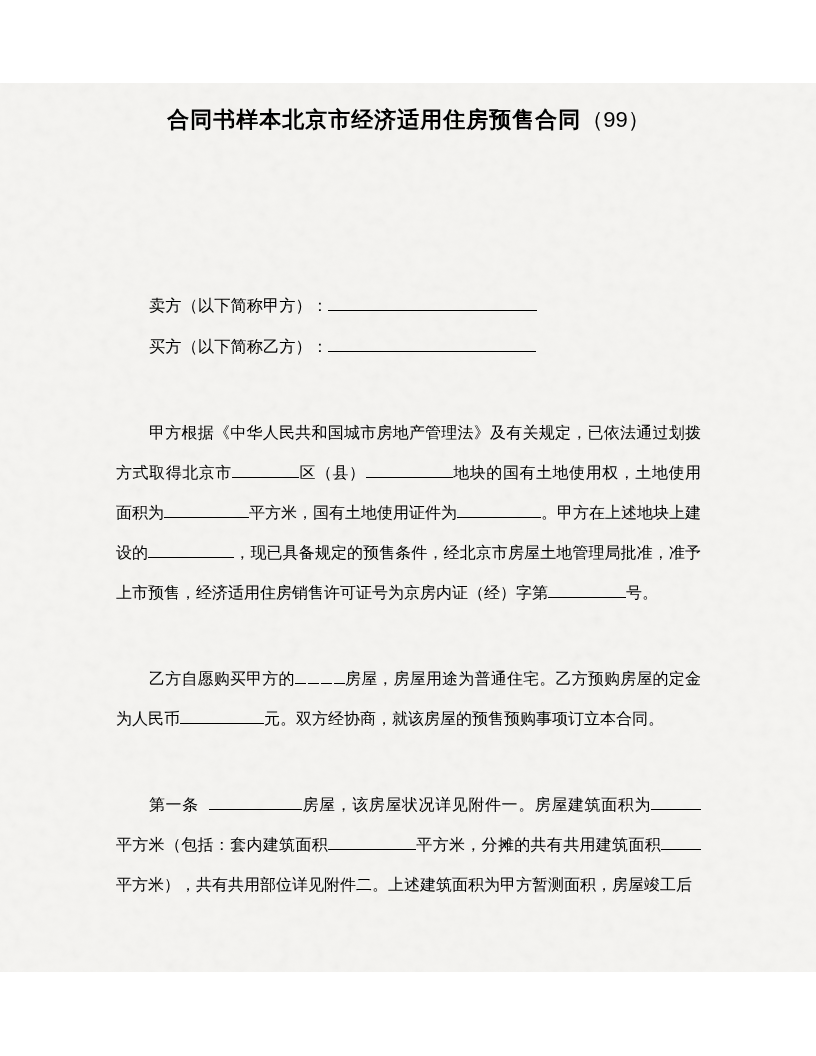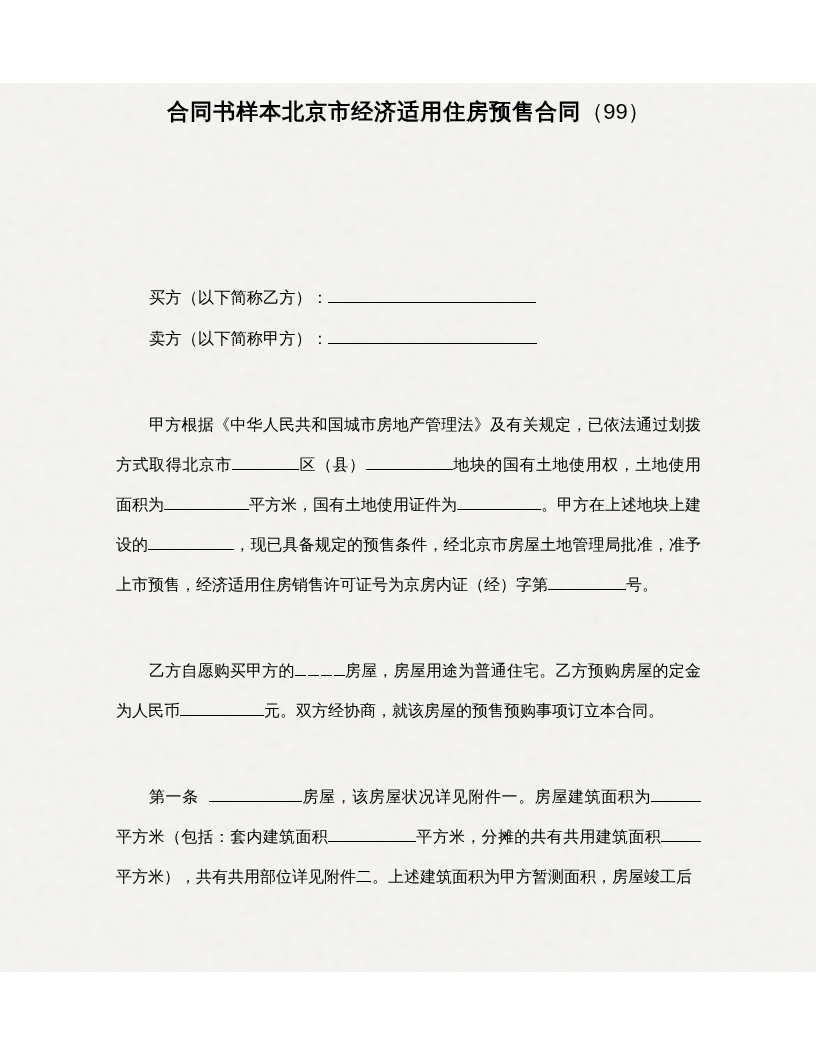--- a/index.html
+++ b/index.html
@@ -25,21 +25,21 @@
     position: absolute;
     top: 0; left: 0;
     width: 816px; height: 889px;
     pointer-events: none;
   }
   .content {
     position: relative;
     padding: 14px 115px 0 116px;
   }
   .title {
-    margin: 0;
+    margin: 8px;
     font-size: 22px;
     line-height: 30px;
     font-weight: bold;
     text-align: center;
     letter-spacing: 1px;
   }
   .title-suffix {
     font-weight: 400;
     letter-spacing: 0;
   }
@@ -77,22 +77,22 @@
         <feColorMatrix type="saturate" values="0"></feColorMatrix>
       </filter>
       <rect width="816" height="889" filter="url(#grain)" opacity="0.07"></rect>
     </svg>
 
     <div class="content">
 
       <h1 class="title"><span>合同书样本北京市经济适用住房预售合同</span><span class="title-suffix">（99）</span></h1>
 
       <div class="parties" id="parties">
+          <div class="party-line"><span>卖方（以下简称甲方）：</span><span class="blank" style="width: 209px;"></span></div>
           <div class="party-line"><span>买方（以下简称乙方）：</span><span class="blank" style="width: 208px;"></span></div>
-          <div class="party-line"><span>卖方（以下简称甲方）：</span><span class="blank" style="width: 209px;"></span></div>
         </div>
 
       <div class="paragraphs" id="paragraphs">
           <p class="para"><span>甲方根据《中华人民共和国城市房地产管理法》及有关规定，已依法通过划拨方式取得北京市</span><span class="blank" style="width: 67px;"></span><span>区（县）</span><span class="blank" style="width: 87px;"></span><span>地块的国有土地使用权，土地使用面积为</span><span class="blank" style="width: 85px;"></span><span>平方米，国有土地使用证件为</span><span class="blank" style="width: 84px;"></span><span>。甲方在上述地块上建设的</span><span class="blank" style="width: 86px;"></span><span>，现已具备规定的预售条件，经北京市房屋土地管理局批准，准予上市预售，经济适用住房销售许可证号为京房内证（经）字第</span><span class="blank" style="width: 78px;"></span><span>号。</span></p>
           <p class="para"><span>乙方自愿购买甲方的</span><span class="blank" style="width: 11px; margin-right: 2px;"></span><span class="blank" style="width: 11px; margin-right: 2px;"></span><span class="blank" style="width: 11px; margin-right: 2px;"></span><span class="blank" style="width: 11px;"></span><span>房屋，房屋用途为普通住宅。乙方预购房屋的定金为人民币</span><span class="blank" style="width: 84px;"></span><span>元。双方经协商，就该房屋的预售预购事项订立本合同。</span></p>
           <p class="para"><span>第一条</span><span class="sp" style="width: 10px;"></span><span class="blank" style="width: 93px;"></span><span>房屋，该房屋状况详见附件一。房屋建筑面积为</span><span class="blank" style="width: 50px;"></span><span>平方米（包括：套内建筑面积</span><span class="blank" style="width: 88px;"></span><span>平方米，分摊的共有共用建筑面积</span><span class="blank" style="width: 40px;"></span><span>平方米），共有共用部位详见附件二。上述建筑面积为甲方暂测面积，房屋竣工后</span></p>
         </div>
 
     </div>
   </div>

